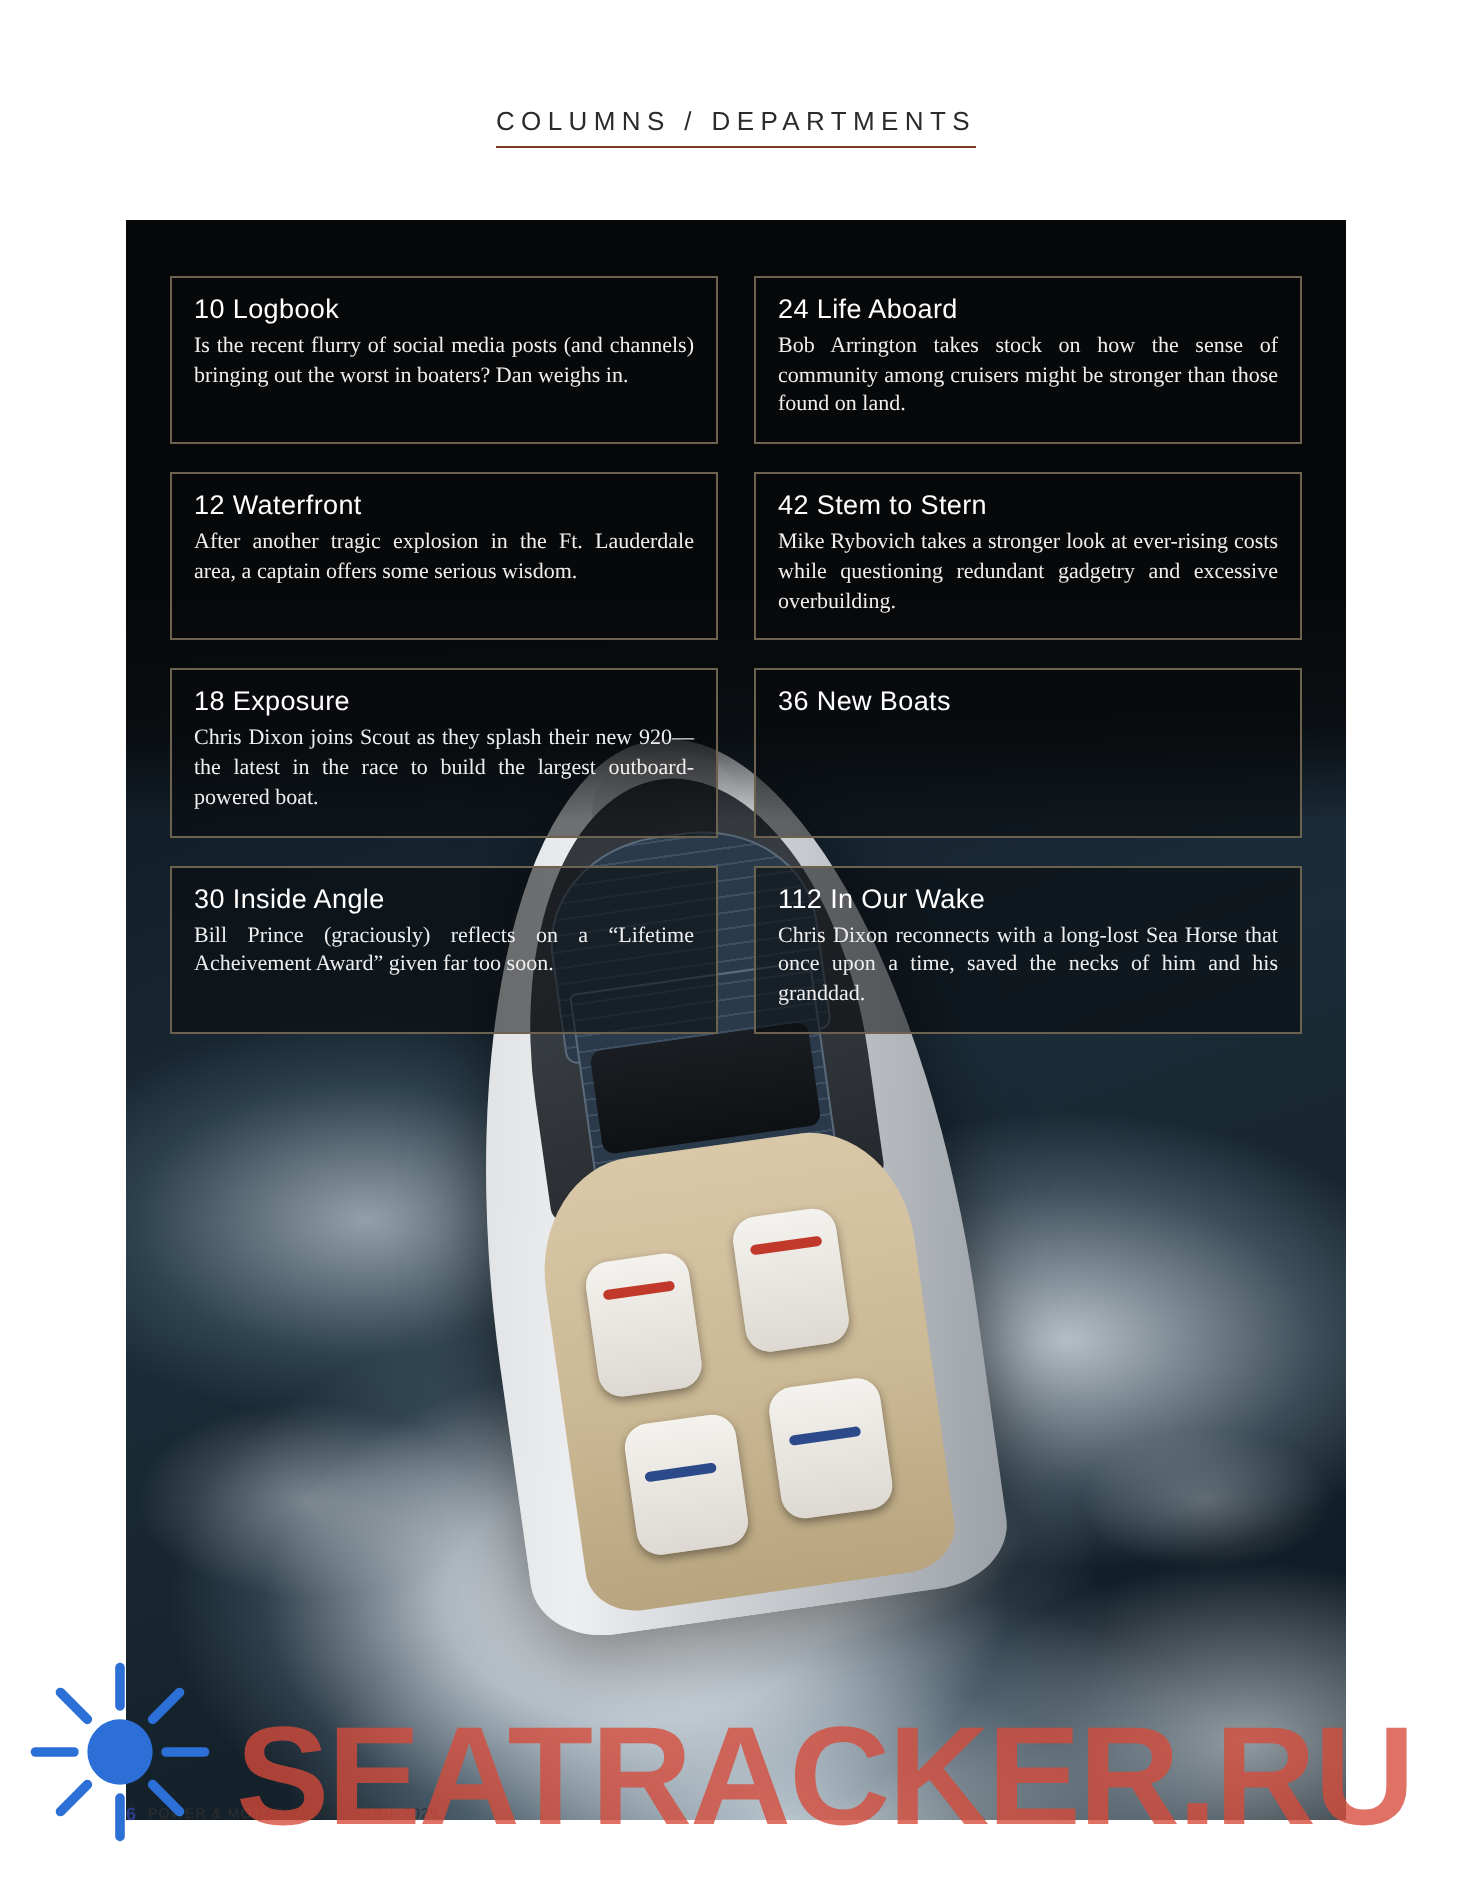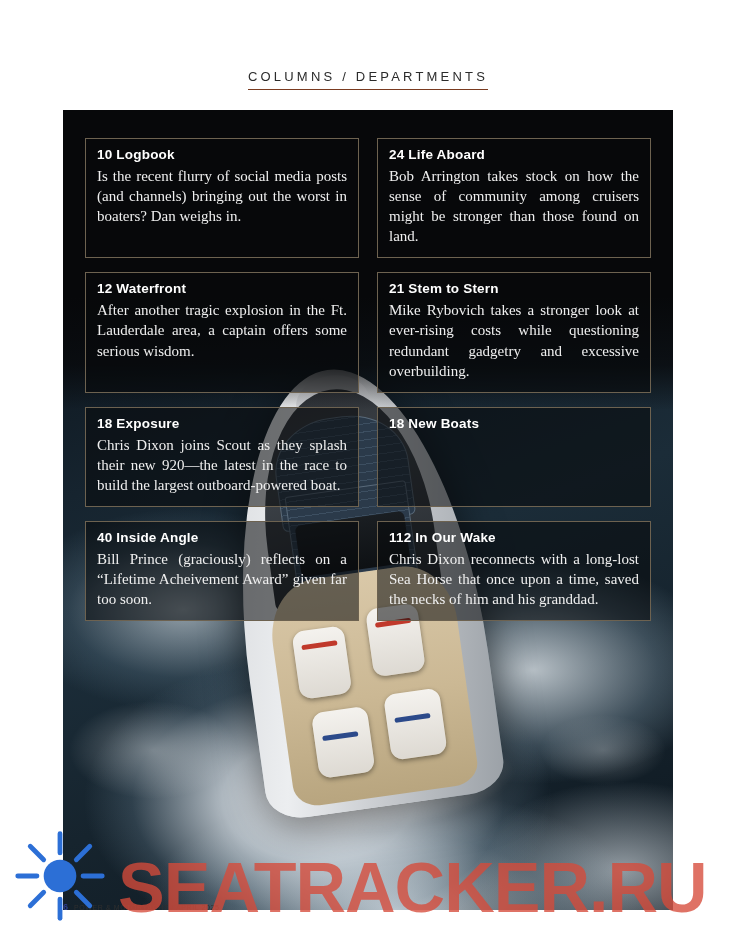--- a/index.html
+++ b/index.html
@@ -21,21 +21,20 @@
     background: #ffffff;
   }
 
   
   .header {
     position: absolute;
     top: 52px;
     left: 0;
     right: 0;
     text-align: center;
-    margin-top: 15px;
   }
   .header-title {
     display: inline-block;
     font-family: "Liberation Sans", sans-serif;
     font-size: 13px;
     letter-spacing: 3.2px;
     color: #2b2b2b;
     padding-bottom: 5px;
     border-bottom: 1px solid #7a3b20;
     font-weight: 400;
@@ -182,28 +181,28 @@
     row-gap: 14px;
   }
   .toc-item {
     border: 1px solid #6d6250;
     padding: 8px 11px 11px 11px;
     background: rgba(8,9,11,0.55);
   }
   .toc-title {
     font-family: "Liberation Sans", sans-serif;
     font-size: 13.5px;
-    font-weight: 700;
+    font-weight: 400;
     color: #ffffff;
     margin: 0 0 4px 0;
     letter-spacing: 0.2px;
   }
   .toc-desc {
     font-family: "Liberation Serif", serif;
-    font-size: 15px;
+    font-size: 11px;
     line-height: 1.34;
     color: #efefef;
     margin: 0;
     text-align: justify;
   }
 
   
   .footer {
     position: absolute;
     left: 63px;
@@ -303,35 +302,35 @@
         <h3 class="toc-title">24 Life Aboard</h3>
         <p class="toc-desc">Bob Arrington takes stock on how the sense of community among cruisers might be stronger than those found on land.</p>
       </div>
 
       <div class="toc-item">
         <h3 class="toc-title">12 Waterfront</h3>
         <p class="toc-desc">After another tragic explosion in the Ft. Lauderdale area, a captain offers some serious wisdom.</p>
       </div>
 
       <div class="toc-item">
-        <h3 class="toc-title">21 Stem to Stern</h3>
+        <h3 class="toc-title">42 Stem to Stern</h3>
         <p class="toc-desc">Mike Rybovich takes a stronger look at ever-rising costs while questioning redundant gadgetry and excessive overbuilding.</p>
       </div>
 
       <div class="toc-item">
         <h3 class="toc-title">18 Exposure</h3>
         <p class="toc-desc">Chris Dixon joins Scout as they splash their new 920—the latest in the race to build the largest outboard-powered boat.</p>
       </div>
 
       <div class="toc-item">
-        <h3 class="toc-title">18 New Boats</h3>
-      </div>
-
-      <div class="toc-item">
-        <h3 class="toc-title">40 Inside Angle</h3>
+        <h3 class="toc-title">36 New Boats</h3>
+      </div>
+
+      <div class="toc-item">
+        <h3 class="toc-title">30 Inside Angle</h3>
         <p class="toc-desc">Bill Prince (graciously) reflects on a “Lifetime Acheivement Award” given far too soon.</p>
       </div>
 
       <div class="toc-item">
         <h3 class="toc-title">112 In Our Wake</h3>
         <p class="toc-desc">Chris Dixon reconnects with a long-lost Sea Horse that once upon a time, saved the necks of him and his granddad.</p>
       </div>
 
     </div>
   </div>

